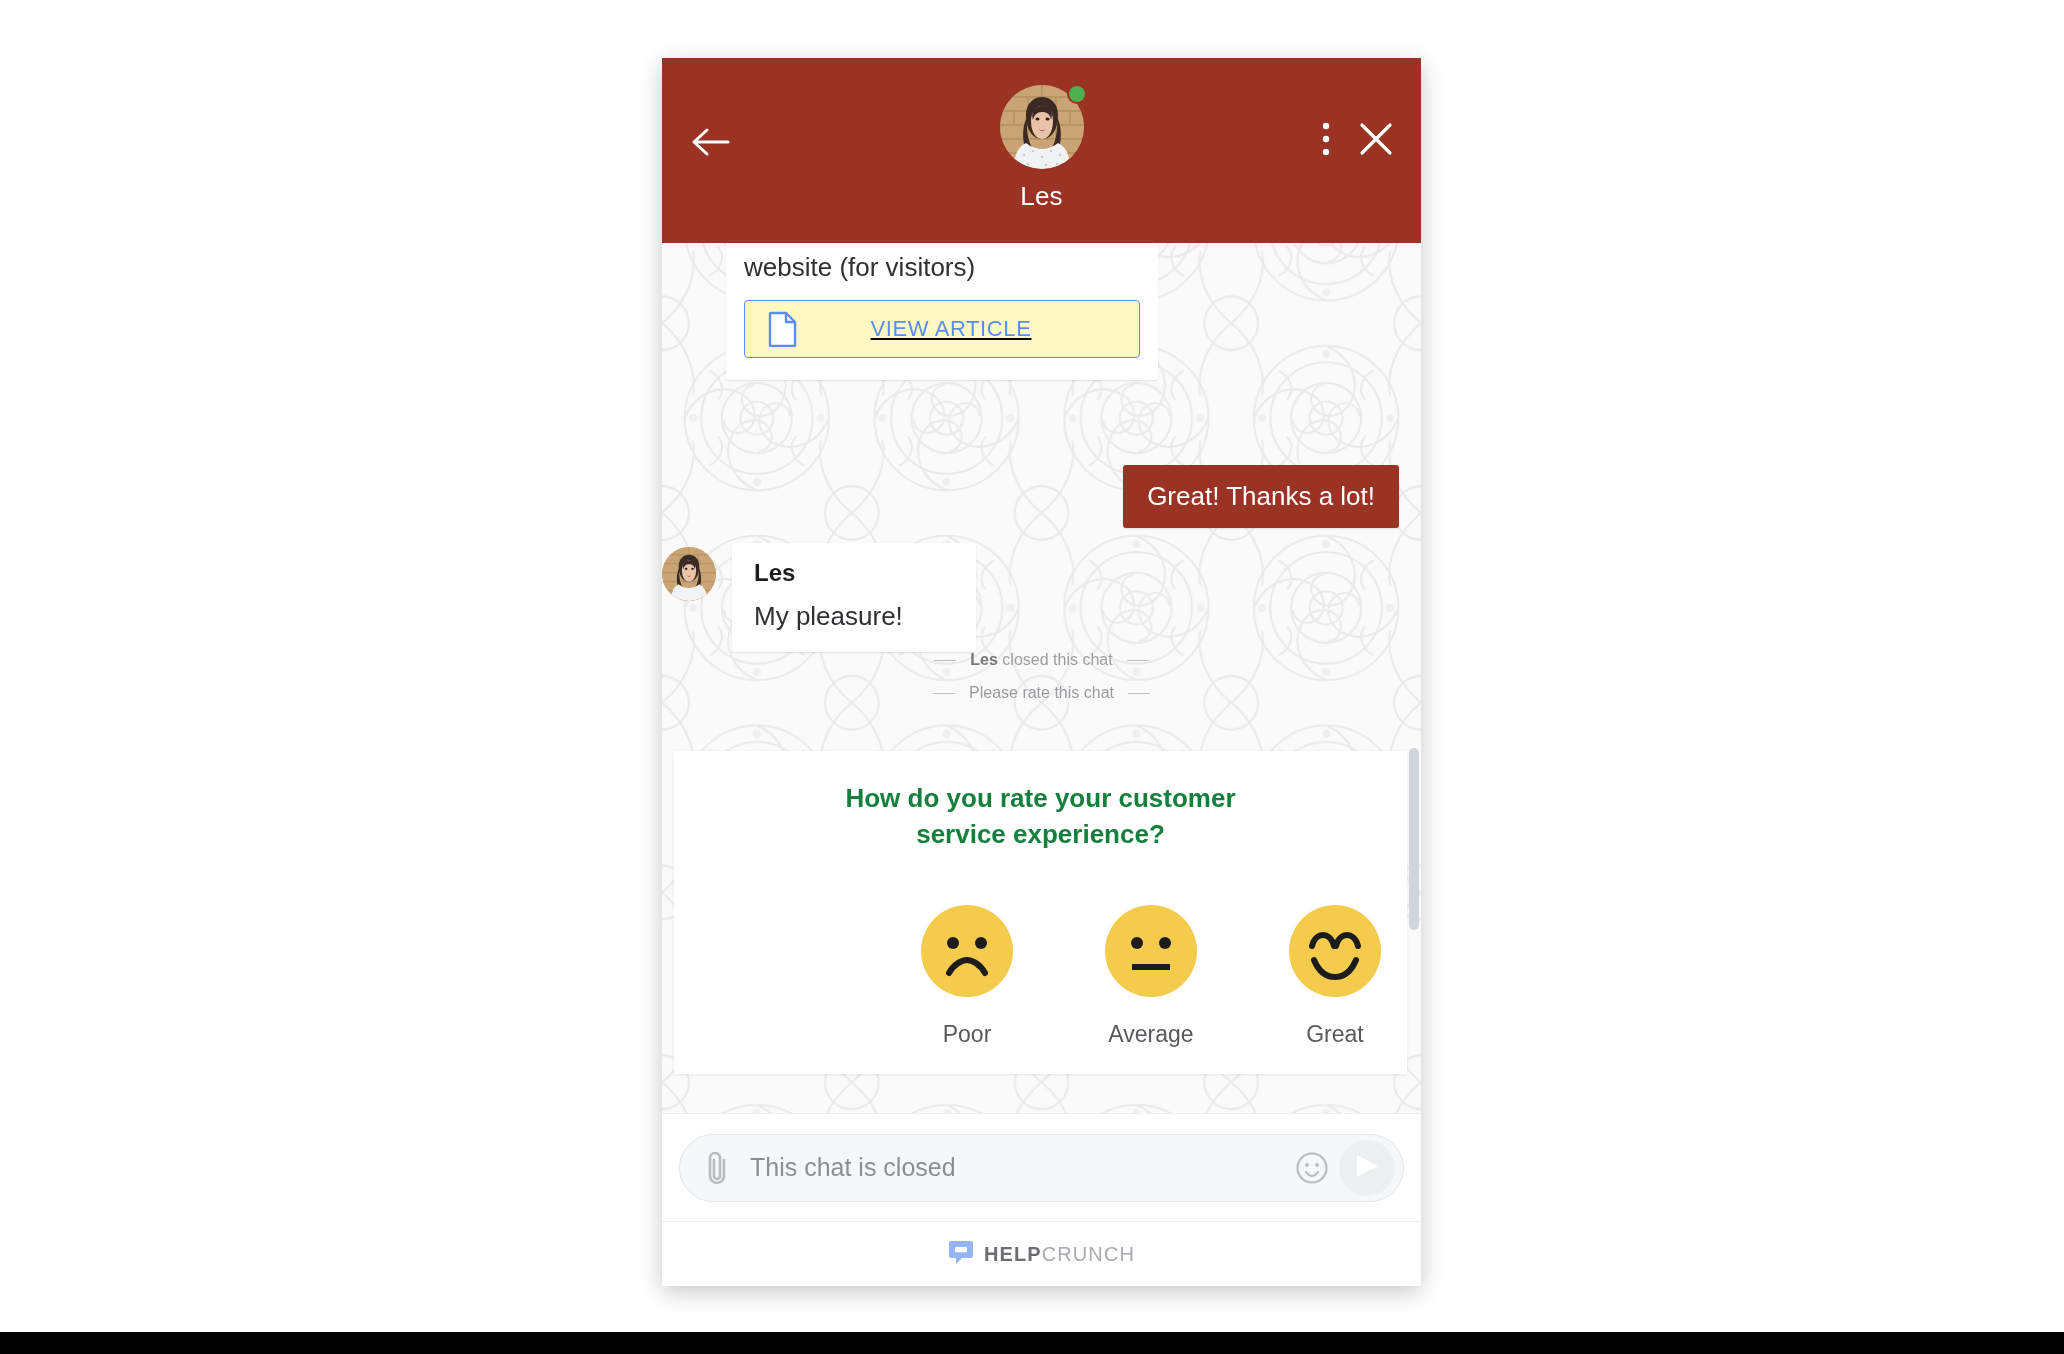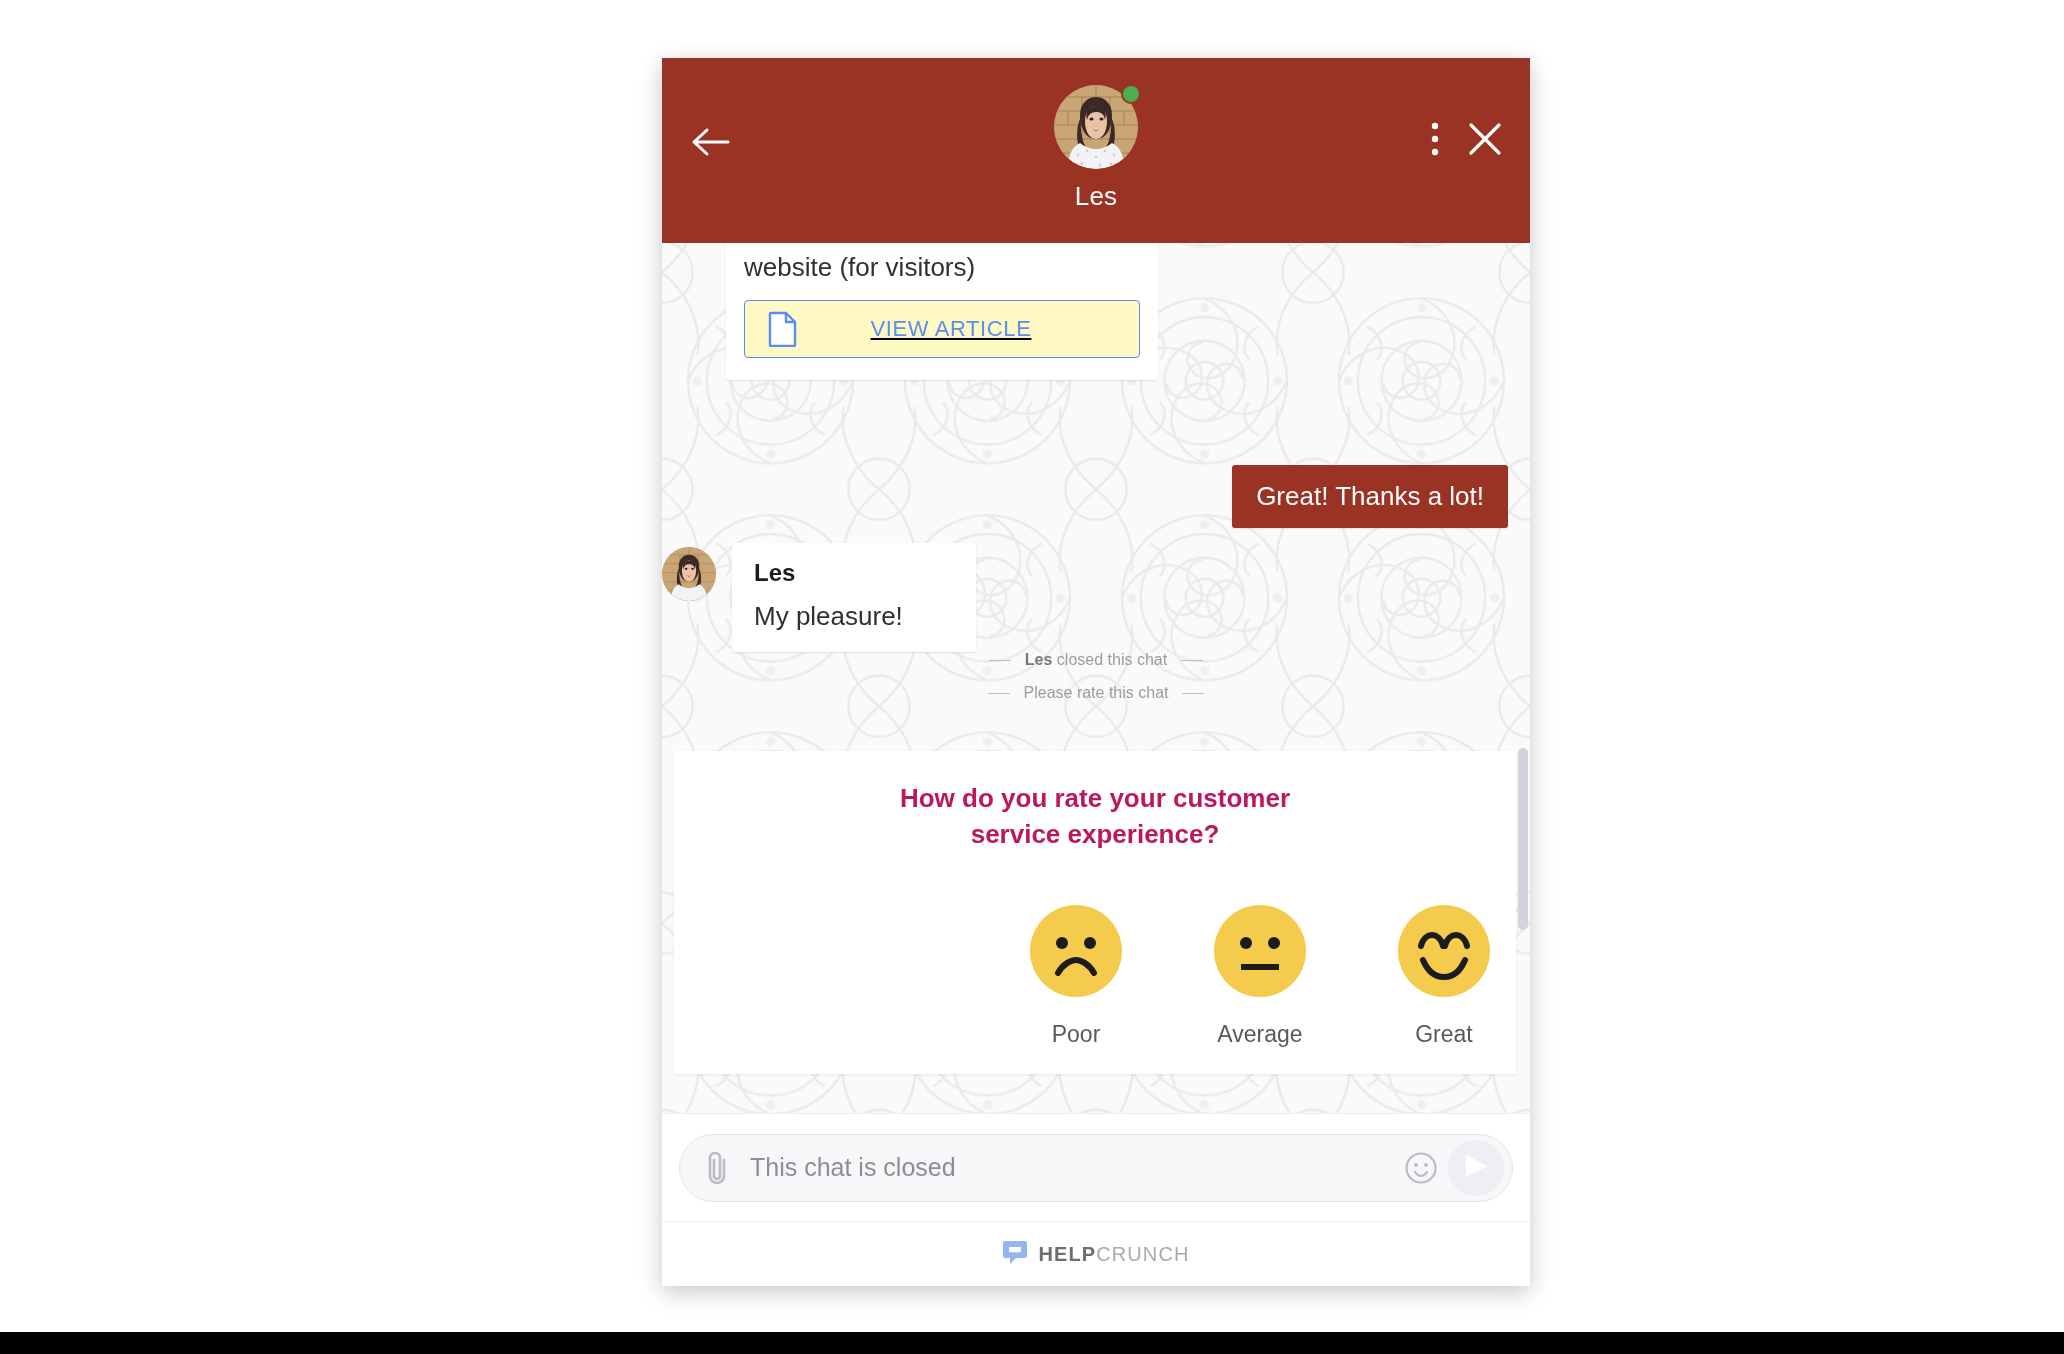--- a/index.html
+++ b/index.html
@@ -23,21 +23,21 @@
     width: 2064px;
     height: 22px;
     background: #000000;
   }
 
   
   .widget {
     position: absolute;
     left: 662px;
     top: 58px;
-    width: 868px;
+    width: 759px;
     height: 1228px;
     background: #ffffff;
     box-shadow: 0 6px 22px rgba(0,0,0,0.22);
     display: flex;
     flex-direction: column;
     overflow: hidden;
   }
 
   
   .hdr {
@@ -267,21 +267,21 @@
     top: 508px;
     background: #ffffff;
     padding: 30px 26px 26px 26px;
     box-sizing: border-box;
     box-shadow: 0 1px 3px rgba(0,0,0,0.08);
   }
   .rating-q {
     text-align: center;
     font-size: 26px;
     font-weight: bold;
-    color: #be185d;
+    color: #15803d;
     line-height: 1.38;
     max-width: 460px;
     margin: 0 auto;
   }
   .rating-options {
     margin-top: 52px;
     display: flex;
     justify-content: flex-end;
     gap: 92px;
   }

